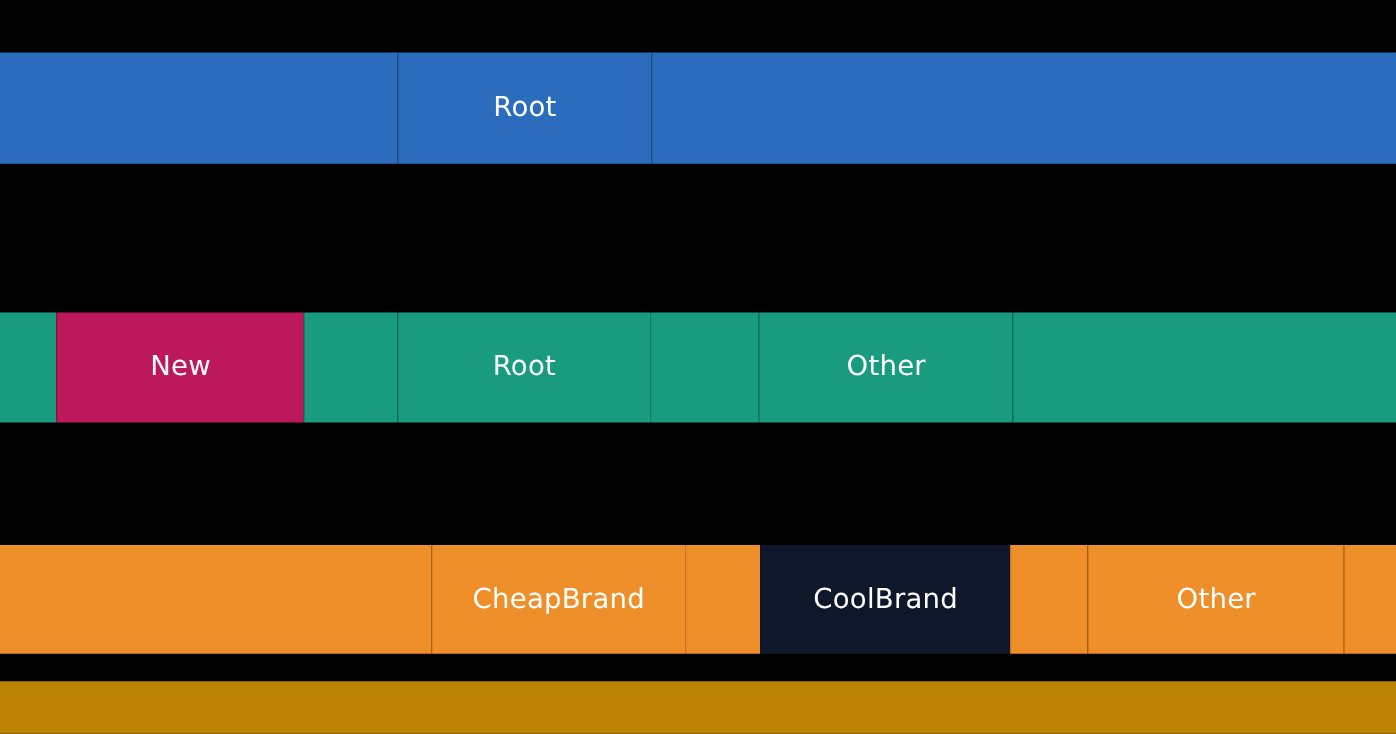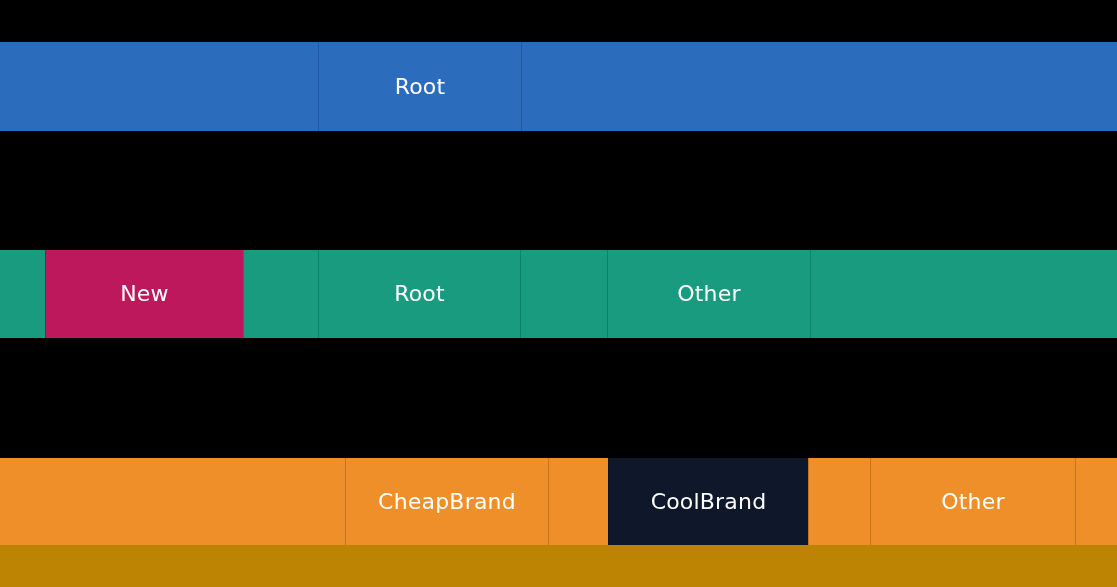--- a/index.html
+++ b/index.html
@@ -70,21 +70,21 @@
       <div class="node seam-left" style="left: 243px; width: 75px; background: rgb(25, 155, 128);"></div>
       <div class="node seam-left" style="left: 318px; width: 202px; background: rgb(25, 155, 128);">
         <span class="node-label">Root</span>
       </div>
       <div class="node seam-left" style="left: 520px; width: 87px; background: rgb(25, 155, 128);"></div>
       <div class="node seam-left" style="left: 607px; width: 203px; background: rgb(25, 155, 128);">
         <span class="node-label">Other</span>
       </div>
       <div class="node seam-left" style="left: 810px; width: 307px; background: rgb(25, 155, 128);"></div>
     </div>
-    <div class="level level-brand" style="top: 458px; height: 87px;">
+    <div class="level level-brand" style="top: 436px; height: 87px;">
       <div class="node" style="left: 0px; width: 345px; background: rgb(239, 143, 41);"></div>
       <div class="node seam-left" style="left: 345px; width: 203px; background: rgb(239, 143, 41);">
         <span class="node-label">CheapBrand</span>
       </div>
       <div class="node seam-left" style="left: 548px; width: 60px; background: rgb(239, 143, 41);"></div>
       <div class="node seam-left" style="left: 608px; width: 200px; background: #0f172a;">
         <span class="node-label">CoolBrand</span>
       </div>
       <div class="node seam-left" style="left: 808px; width: 62px; background: rgb(239, 143, 41);"></div>
       <div class="node seam-left" style="left: 870px; width: 205px; background: rgb(239, 143, 41);">

